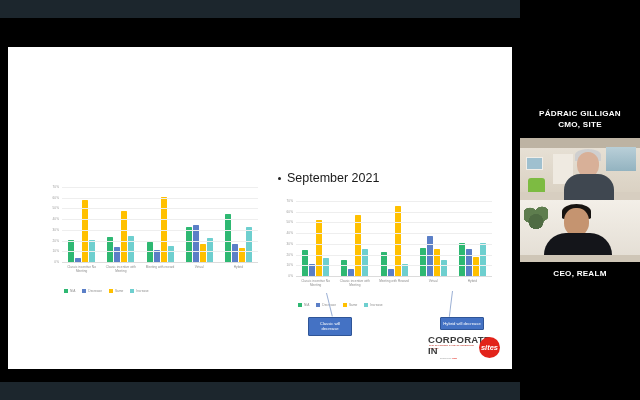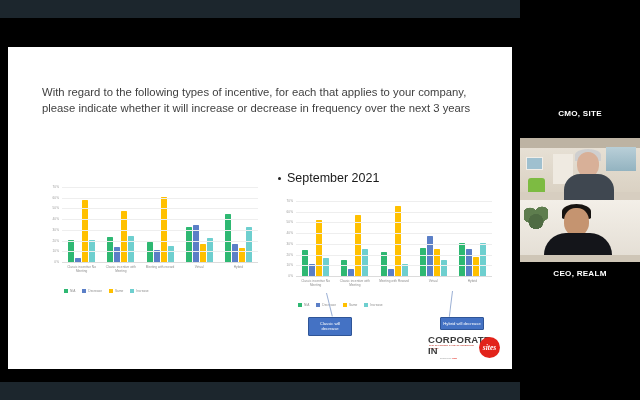--- a/index.html
+++ b/index.html
@@ -71,21 +71,21 @@
 
   
   .logo { position:absolute; left:418px; top:286px; width:76px; height:30px; }
   .logo-word1 { position:absolute; left:2px; top:1px; font-size:9.6px; font-weight:700;
                 color:#3b3b3b; letter-spacing:.2px; }
   .logo-sub { position:absolute; left:3px; top:11px; font-size:2.5px; line-height:3.1px;
               color:#c0392b; width:48px; font-weight:700; }
   .logo-word2 { position:absolute; left:2px; top:11.5px; font-size:9.4px; font-weight:700;
                 color:#3b3b3b; letter-spacing:.2px; }
   .logo-dot { position:absolute; right:2px; top:4px; width:21px; height:21px;
-              border-radius:50%; background:#e2231a;font-family:Liberation Serif, serif; }
+              border-radius:50%; background:#e2231a; }
   .logo-dot span { position:absolute; inset:0; display:flex; align-items:center;
                    justify-content:center; color:#fff; font-size:7.5px; font-weight:700;
                    font-style:italic; }
   .logo-pwr { position:absolute; left:14px; top:24px; font-size:2.2px; color:#8a8a8a; }
   .logo-pwr b { color:#e2231a; }
 
   
   .rail { position:absolute; left:520px; top:0; width:120px; height:400px; background:#000; }
   .name-plate { position:absolute; left:0; width:120px; color:#fff; text-align:center;
                 font-weight:700; font-size:8.1px; line-height:11px; letter-spacing:.25px; }
@@ -127,21 +127,20 @@
 </style>
 </head>
 <body>
 
 <div class="call-root">
 
   <div class="stage">
 
     <div class="slide">
 
-      <div class="slide-title">With regard to the following types of incentive, for each that applies to your company, please indicate whether it will increase or decrease in frequency over the next 3 years</div>
 
       <div class="panel left">
         <div class="chart-wrap">
           <div class="plot" id="plot0">
             <div class="groups" id="groups0">
                 <div class="group">
                   <div class="bar" style="height: 30%; background: rgb(46, 184, 114);"></div>
                   <div class="bar" style="height: 5.71429%; background: rgb(91, 127, 199);"></div>
                   <div class="bar" style="height: 82.8571%; background: rgb(255, 192, 0);"></div>
                   <div class="bar" style="height: 30%; background: rgb(110, 207, 207);"></div>
@@ -316,20 +315,21 @@
           <b>SITE</b>
         </div>
       </div>
 
     </div>
   </div>
 
   <div class="rail">
 
     <div class="name-plate" style="top:108px;">
+      <div>PÁDRAIC GILLIGAN</div>
       <div>CMO, SITE</div>
     </div>
 
     <div class="tile cam1">
       <div class="c1-wall"></div>
       <div class="c1-beam"></div>
       <div class="c1-win"></div>
       <div class="c1-art"></div>
       <div class="c1-door"></div>
       <div class="c1-chair"></div>

